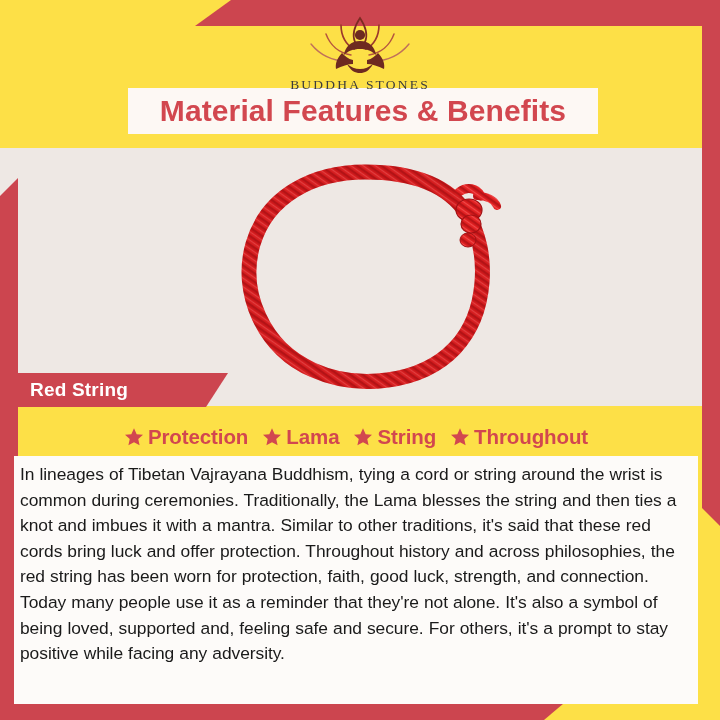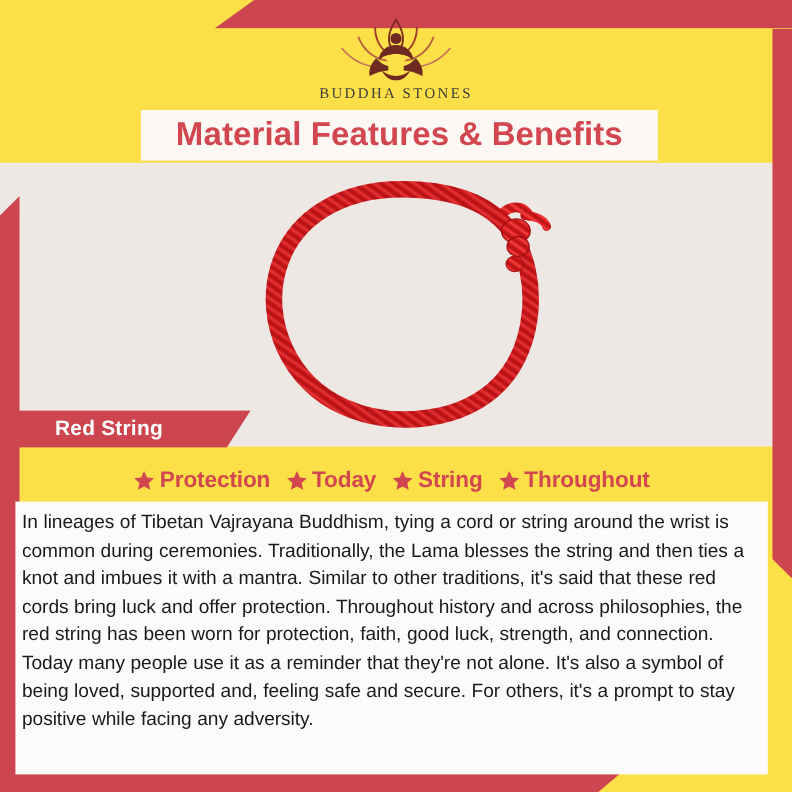--- a/index.html
+++ b/index.html
@@ -73,21 +73,21 @@
     font-family:"Liberation Serif", serif;
     font-size:13.5px;
     letter-spacing:2.2px;
     color:#3b3b3b;
     font-weight:400;
   }
 
   
   .title-banner {
     position:absolute;
-    left:128px; top:100px;
+    left:128px; top:88px;
     width:470px; height:46px;
     background:#fdf8f4;
     display:flex; align-items:center; justify-content:center;
     z-index:3;
   }
   .title-banner h1 {
     font-size:30px;
     font-weight:bold;
     color:#d2474f;
     letter-spacing:0.1px;
@@ -111,21 +111,21 @@
     width:228px; height:34px;
     background:#cc454f;
     clip-path:polygon(0 0, 100% 0, calc(100% - 22px) 100%, 0 100%);
     display:flex; align-items:center;
     z-index:5;
   }
   .tag span {
     color:#ffffff;
     font-size:19px;
     font-weight:bold;
-    padding-left:50px;
+    padding-left:30px;
     letter-spacing:0.2px;
   }
 
   
   .benefits {
     position:absolute;
     left:0; top:420px;
     width:712px; height:34px;
     display:flex; align-items:center; justify-content:center;
     gap:4px;
@@ -248,21 +248,21 @@
           </svg>
       </span>
       <span class="lbl">Protection</span>
     </div>
     <div class="benefit">
       <span class="star">
         <svg viewBox="0 0 24 24" xmlns="http://www.w3.org/2000/svg">
             <polygon points="12,1.5 15.2,8.6 22.8,9.4 17.1,14.5 18.7,22 12,18.2 5.3,22 6.9,14.5 1.2,9.4 8.8,8.6" fill="#d2474f"></polygon>
           </svg>
       </span>
-      <span class="lbl">Today</span>
+      <span class="lbl">Lama</span>
     </div>
     <div class="benefit">
       <span class="star">
         <svg viewBox="0 0 24 24" xmlns="http://www.w3.org/2000/svg">
             <polygon points="12,1.5 15.2,8.6 22.8,9.4 17.1,14.5 18.7,22 12,18.2 5.3,22 6.9,14.5 1.2,9.4 8.8,8.6" fill="#d2474f"></polygon>
           </svg>
       </span>
       <span class="lbl">String</span>
     </div>
     <div class="benefit">

